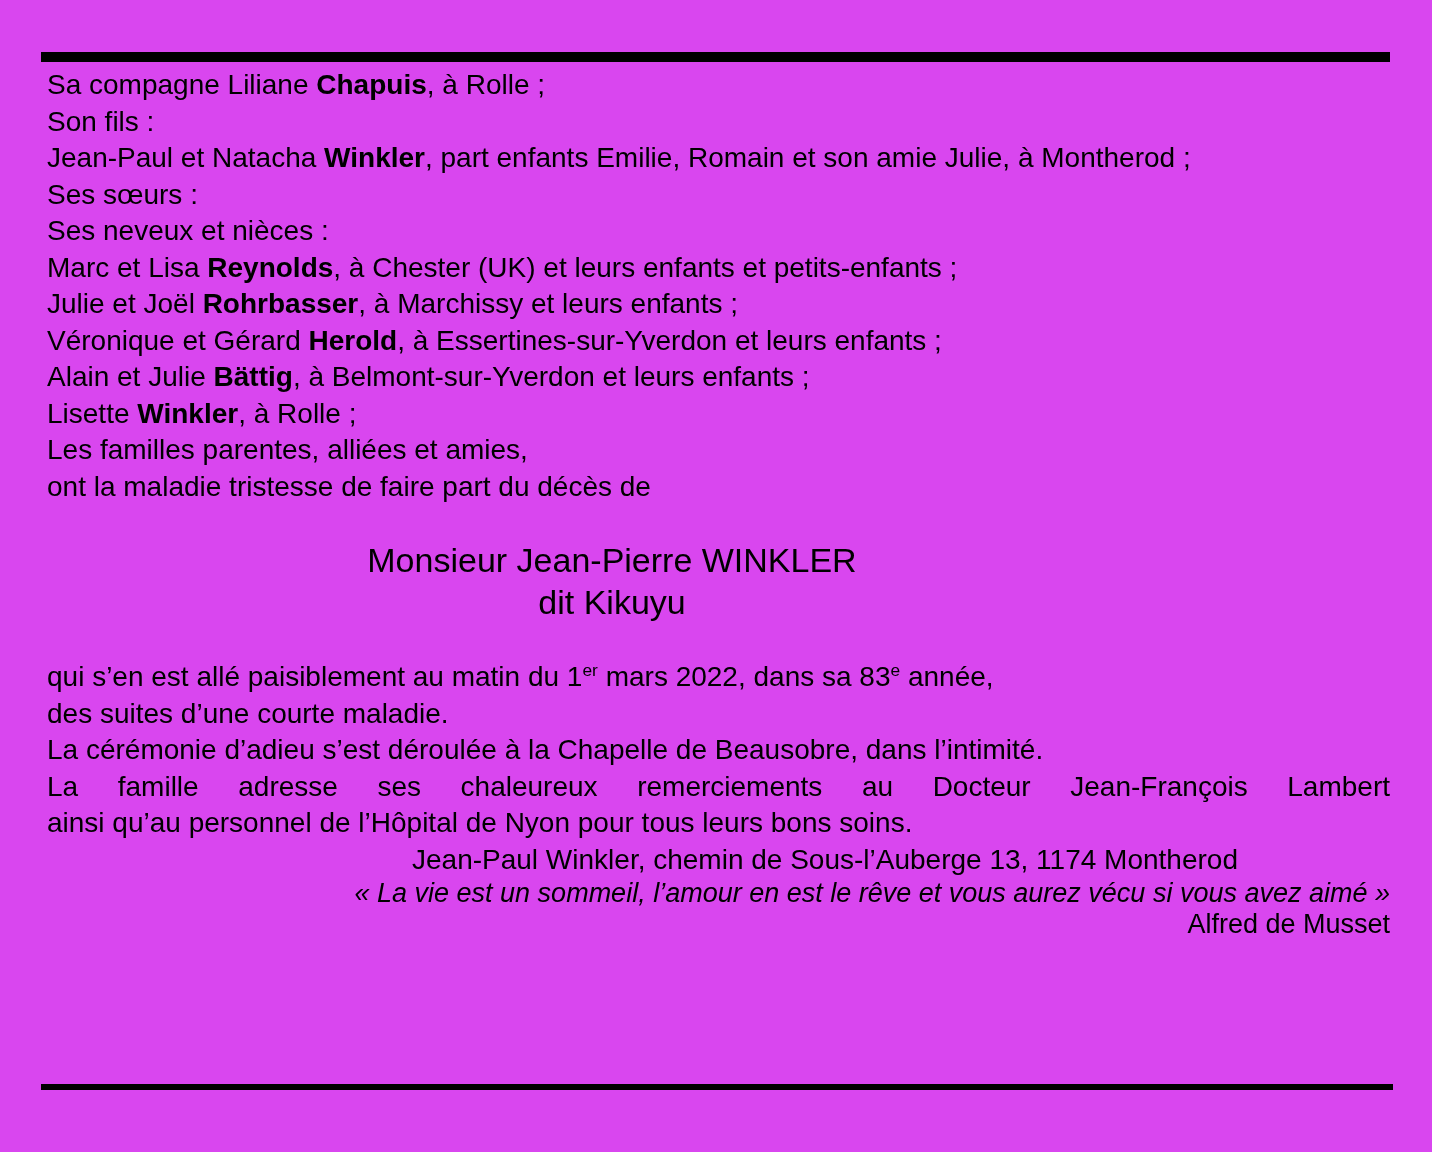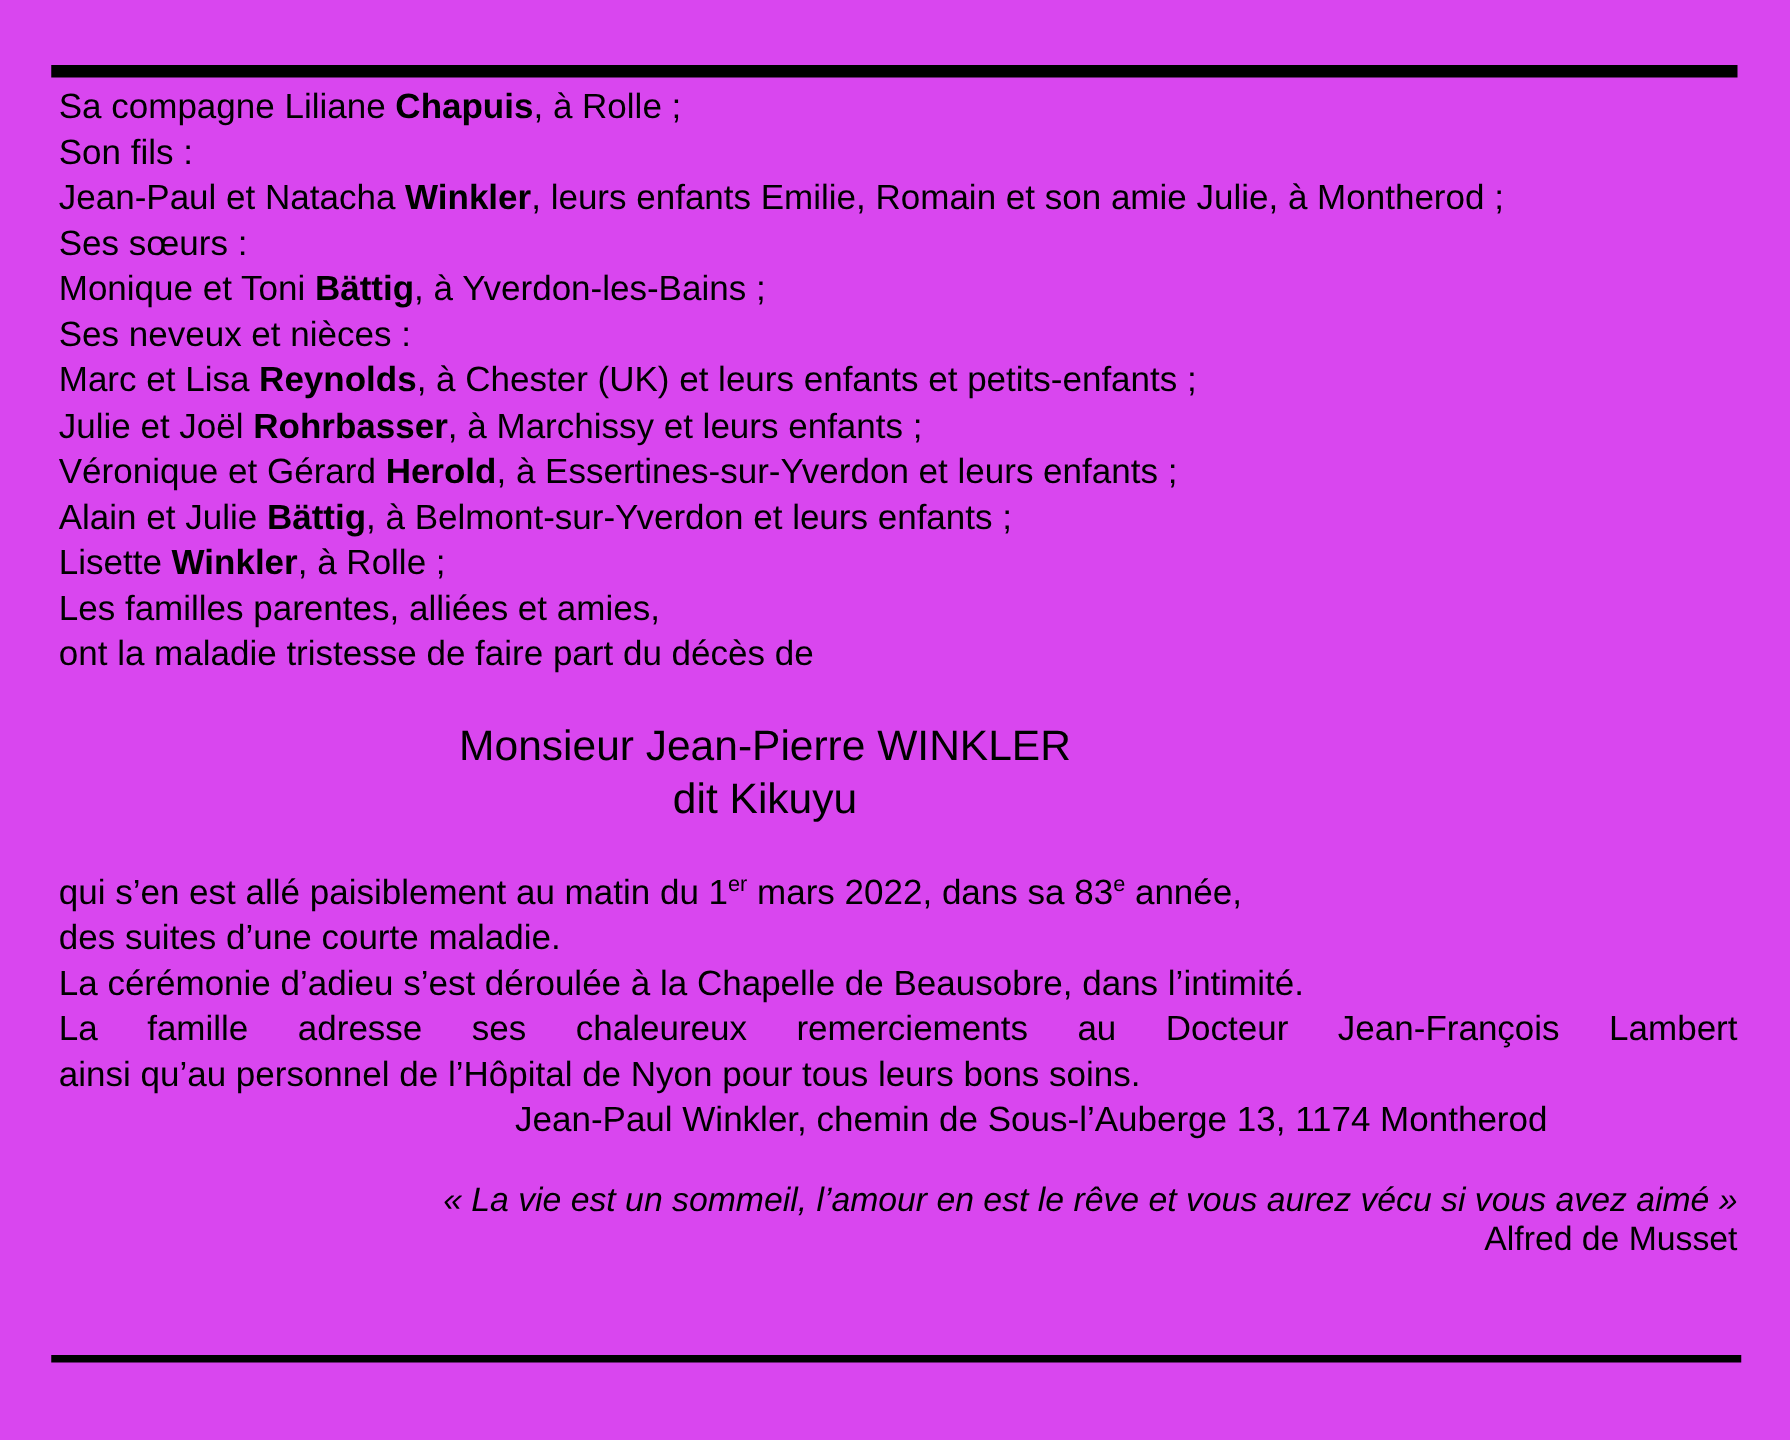--- a/index.html
+++ b/index.html
@@ -36,42 +36,40 @@
   .notice { margin-top: 36px; }
   .justify-full {
     white-space: normal;
     text-align: justify;
     text-align-last: justify;
   }
   sup { font-size: 0.62em; line-height: 0; vertical-align: super; }
   .addr-label { display: inline-block; width: 341px; }
   .addr-indent { padding-left: 365px; }
   .quote-block {
-    margin-top: 30px;
     text-align: right;
     font-size: 27px;
     line-height: 31px;
   }
   .quote-text { font-style: italic; }
   .quote-author { font-style: normal; }
 </style>
 </head>
 <body>
 
 <div class="page">
   <div class="rule rule-top"></div>
 
   <div class="content">
 
     <section class="family">
       <div class="line"><span>Sa compagne Liliane </span><b>Chapuis</b><span>, à Rolle ;</span></div>
       <div class="line"><span>Son fils :</span><b></b><span></span></div>
-      <div class="line"><span>Jean-Paul et Natacha </span><b>Winkler</b><span>, leurs enfants Emilie, Romain et son amie Julie, à Montherod ;</span></div>
+      <div class="line"><span>Jean-Paul et Natacha </span><b>Winkler</b><span>, part enfants Emilie, Romain et son amie Julie, à Montherod ;</span></div>
       <div class="line"><span>Ses sœurs :</span><b></b><span></span></div>
-      <div class="line"><span>Monique et Toni </span><b>Bättig</b><span>, à Yverdon-les-Bains ;</span></div>
       <div class="line"><span>Ses neveux et nièces :</span><b></b><span></span></div>
       <div class="line"><span>Marc et Lisa </span><b>Reynolds</b><span>, à Chester (UK) et leurs enfants et petits-enfants ;</span></div>
       <div class="line"><span>Julie et Joël </span><b>Rohrbasser</b><span>, à Marchissy et leurs enfants ;</span></div>
       <div class="line"><span>Véronique et Gérard </span><b>Herold</b><span>, à Essertines-sur-Yverdon et leurs enfants ;</span></div>
       <div class="line"><span>Alain et Julie </span><b>Bättig</b><span>, à Belmont-sur-Yverdon et leurs enfants ;</span></div>
       <div class="line"><span>Lisette </span><b>Winkler</b><span>, à Rolle ;</span></div>
       <div class="line"><span>Les familles parentes, alliées et amies,</span><b></b><span></span></div>
       <div class="line"><span>ont la maladie tristesse de faire part du décès de</span><b></b><span></span></div>
     </section>
 

